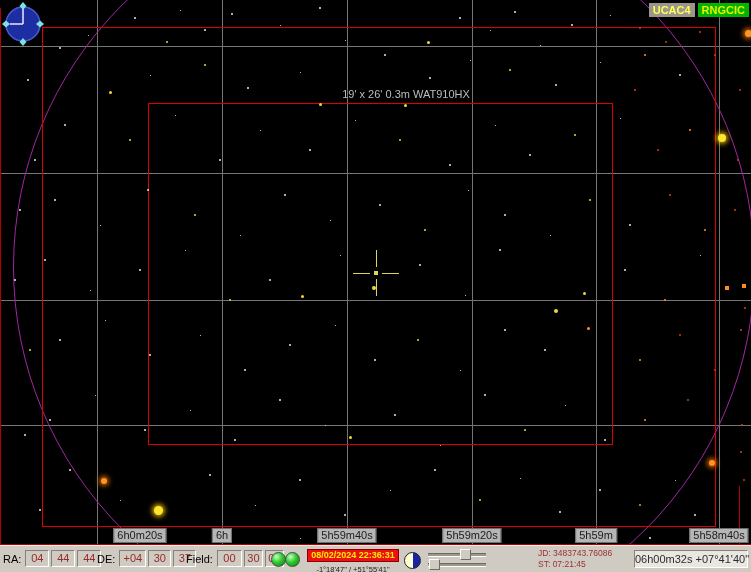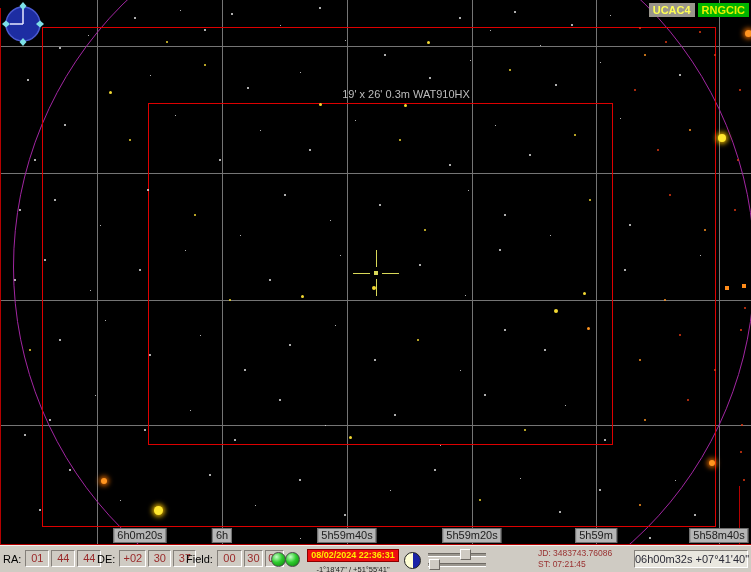--- a/index.html
+++ b/index.html
@@ -267,27 +267,27 @@
 
     <div class="badges" id="badgeBar">
         <div class="badge" style="background: rgb(154, 150, 140); color: rgb(255, 255, 85);">UCAC4</div>
         <div class="badge" style="background: rgb(0, 180, 0); color: rgb(232, 240, 0);">RNGCIC</div>
       </div>
   </div>
 
   <div class="statusbar">
     <div class="sb-group" id="raGroup" style="left:3px">
         <div class="sb-label">RA:</div>
-        <div class="sb-field" style="width: 22px;">01</div>
+        <div class="sb-field" style="width: 22px;">04</div>
         <div class="sb-field" style="width: 22px;">44</div>
         <div class="sb-field" style="width: 22px;">44</div>
       </div>
     <div class="sb-group" id="deGroup" style="left:97px">
         <div class="sb-label">DE:</div>
-        <div class="sb-field" style="width: 25px;">+02</div>
+        <div class="sb-field" style="width: 25px;">+04</div>
         <div class="sb-field" style="width: 21px;">30</div>
         <div class="sb-field" style="width: 21px;">37</div>
       </div>
     <div class="sb-group" id="fieldGroup" style="left:186px">
         <div class="sb-label">Field:</div>
         <div class="sb-field" style="width: 23px;">00</div>
         <div class="sb-field" style="width: 17px;">30</div>
         <div class="sb-field" style="width: 17px;">00</div>
       </div>
 

